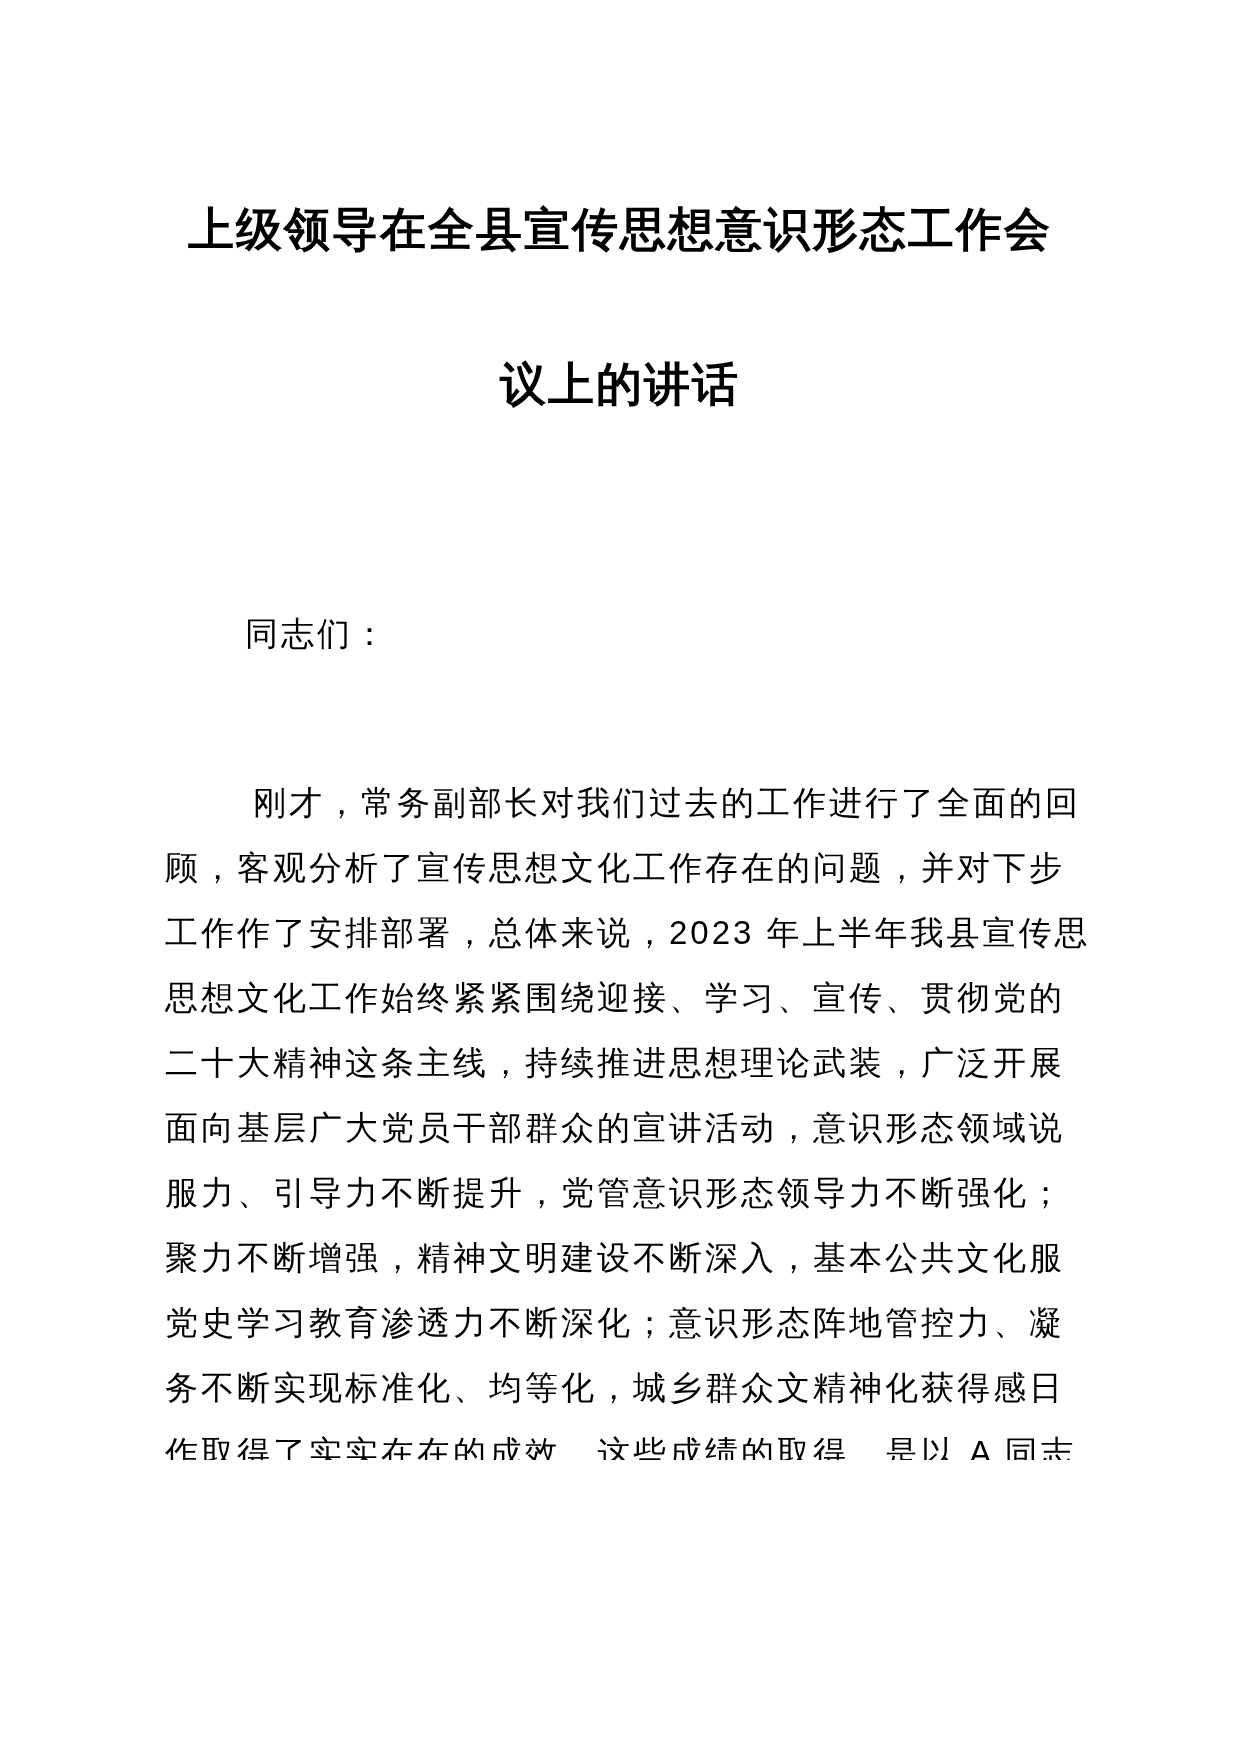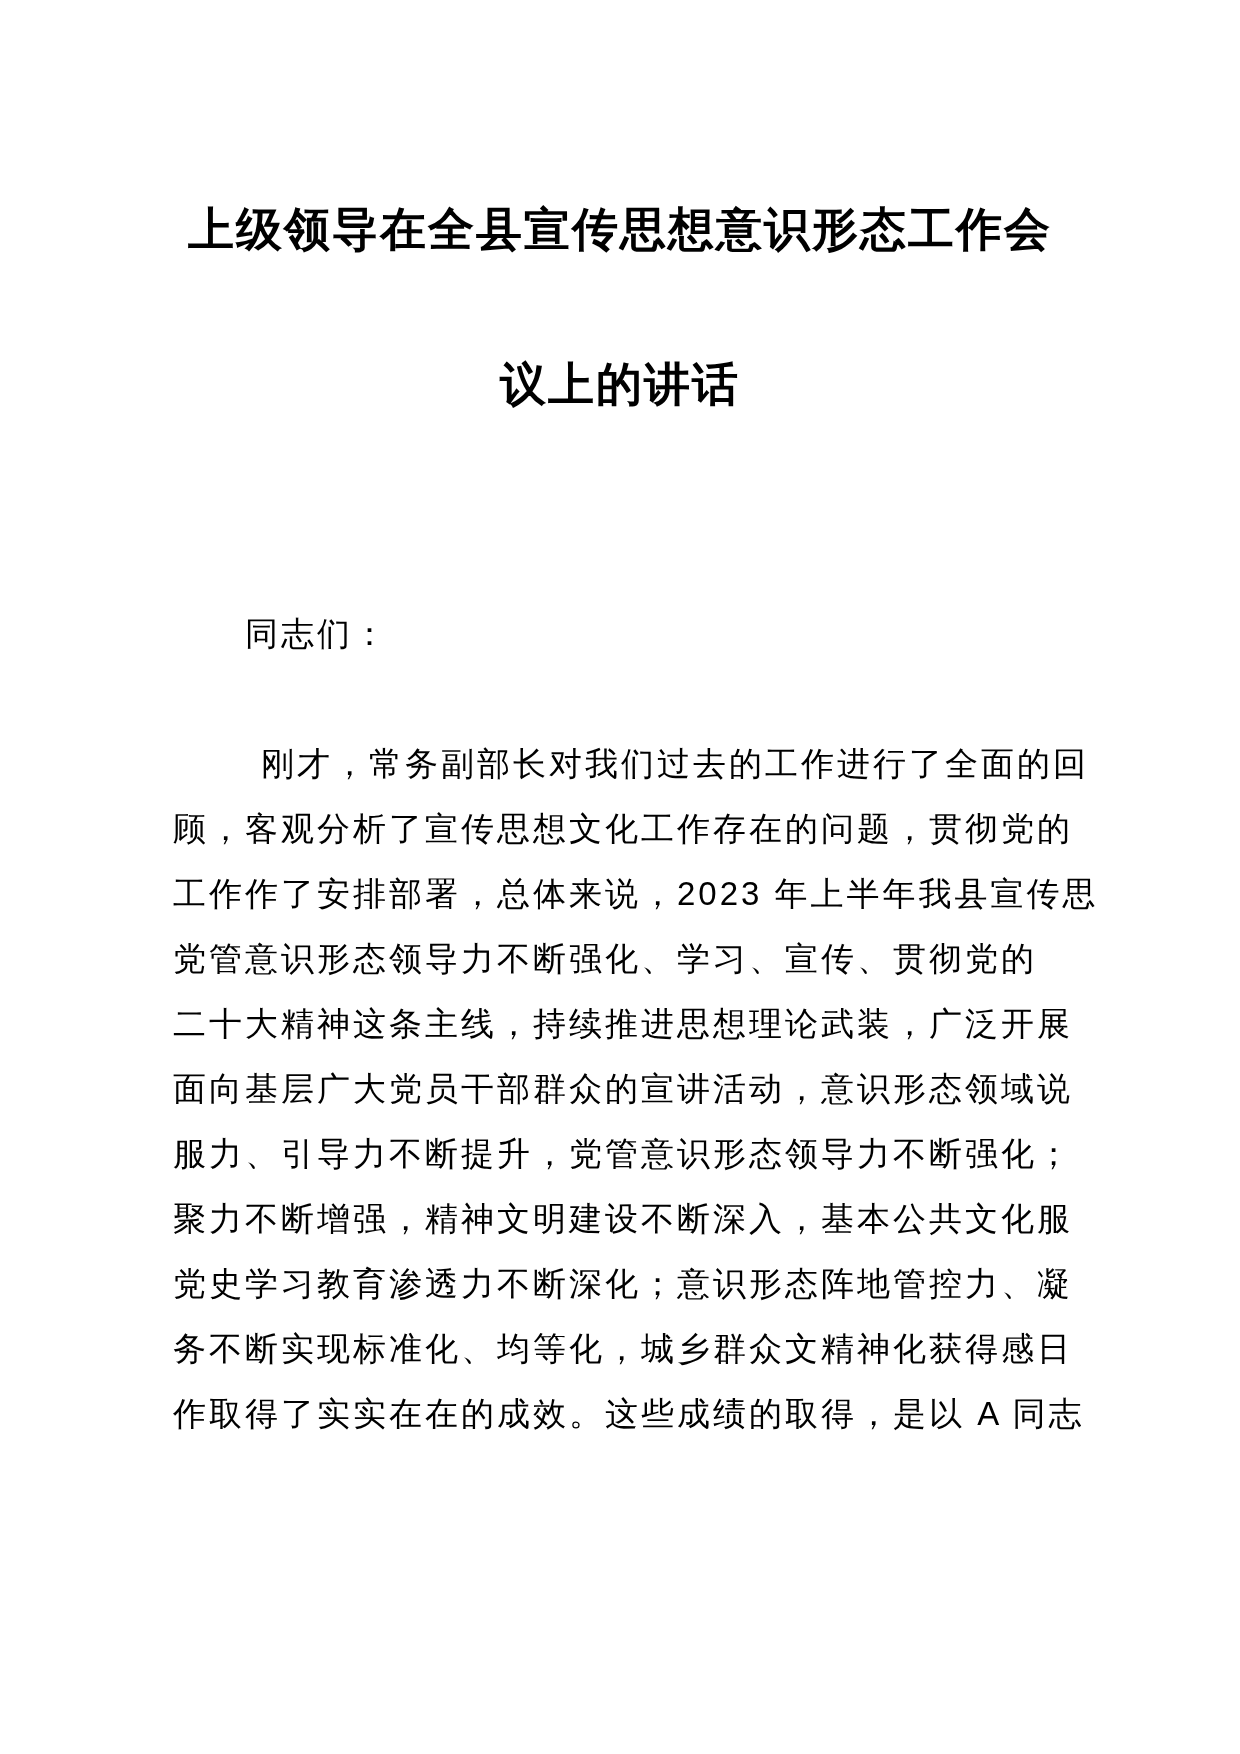--- a/index.html
+++ b/index.html
@@ -34,27 +34,26 @@
     left: 157px;
     right: 165px;
     font-size: 33px;
     line-height: 65px;
     letter-spacing: 3px;
     text-indent: 88px;
     white-space: nowrap;
   }
   .paragraph {
     position: absolute;
-    top: 731px;
+    top: 770px;
     left: 165px;
     right: 165px;
     font-size: 33px;
     line-height: 65px;
     letter-spacing: 3px;
-    margin-left: 8px;
   }
   .paragraph .line {
     white-space: nowrap;
   }
   .paragraph .first-line {
     text-indent: 88px;
   }
 </style>
 </head>
 <body>
@@ -62,23 +61,23 @@
 <div class="page">
   <div class="doc-title">
     <div>上级领导在全县宣传思想意识形态工作会</div>
     <div>议上的讲话</div>
   </div>
 
   <div class="greeting">同志们：</div>
 
   <div class="paragraph">
       <div class="line first-line">刚才，常务副部长对我们过去的工作进行了全面的回</div>
-      <div class="line">顾，客观分析了宣传思想文化工作存在的问题，贯彻党的</div>
+      <div class="line">顾，客观分析了宣传思想文化工作存在的问题，并对下步</div>
       <div class="line">工作作了安排部署，总体来说，2023 年上半年我县宣传思</div>
-      <div class="line">党管意识形态领导力不断强化、学习、宣传、贯彻党的</div>
+      <div class="line">思想文化工作始终紧紧围绕迎接、学习、宣传、贯彻党的</div>
       <div class="line">二十大精神这条主线，持续推进思想理论武装，广泛开展</div>
       <div class="line">面向基层广大党员干部群众的宣讲活动，意识形态领域说</div>
       <div class="line">服力、引导力不断提升，党管意识形态领导力不断强化；</div>
       <div class="line">聚力不断增强，精神文明建设不断深入，基本公共文化服</div>
       <div class="line">党史学习教育渗透力不断深化；意识形态阵地管控力、凝</div>
       <div class="line">务不断实现标准化、均等化，城乡群众文精神化获得感日</div>
       <div class="line">作取得了实实在在的成效。这些成绩的取得，是以 A 同志</div>
     </div>
 </div>
 

